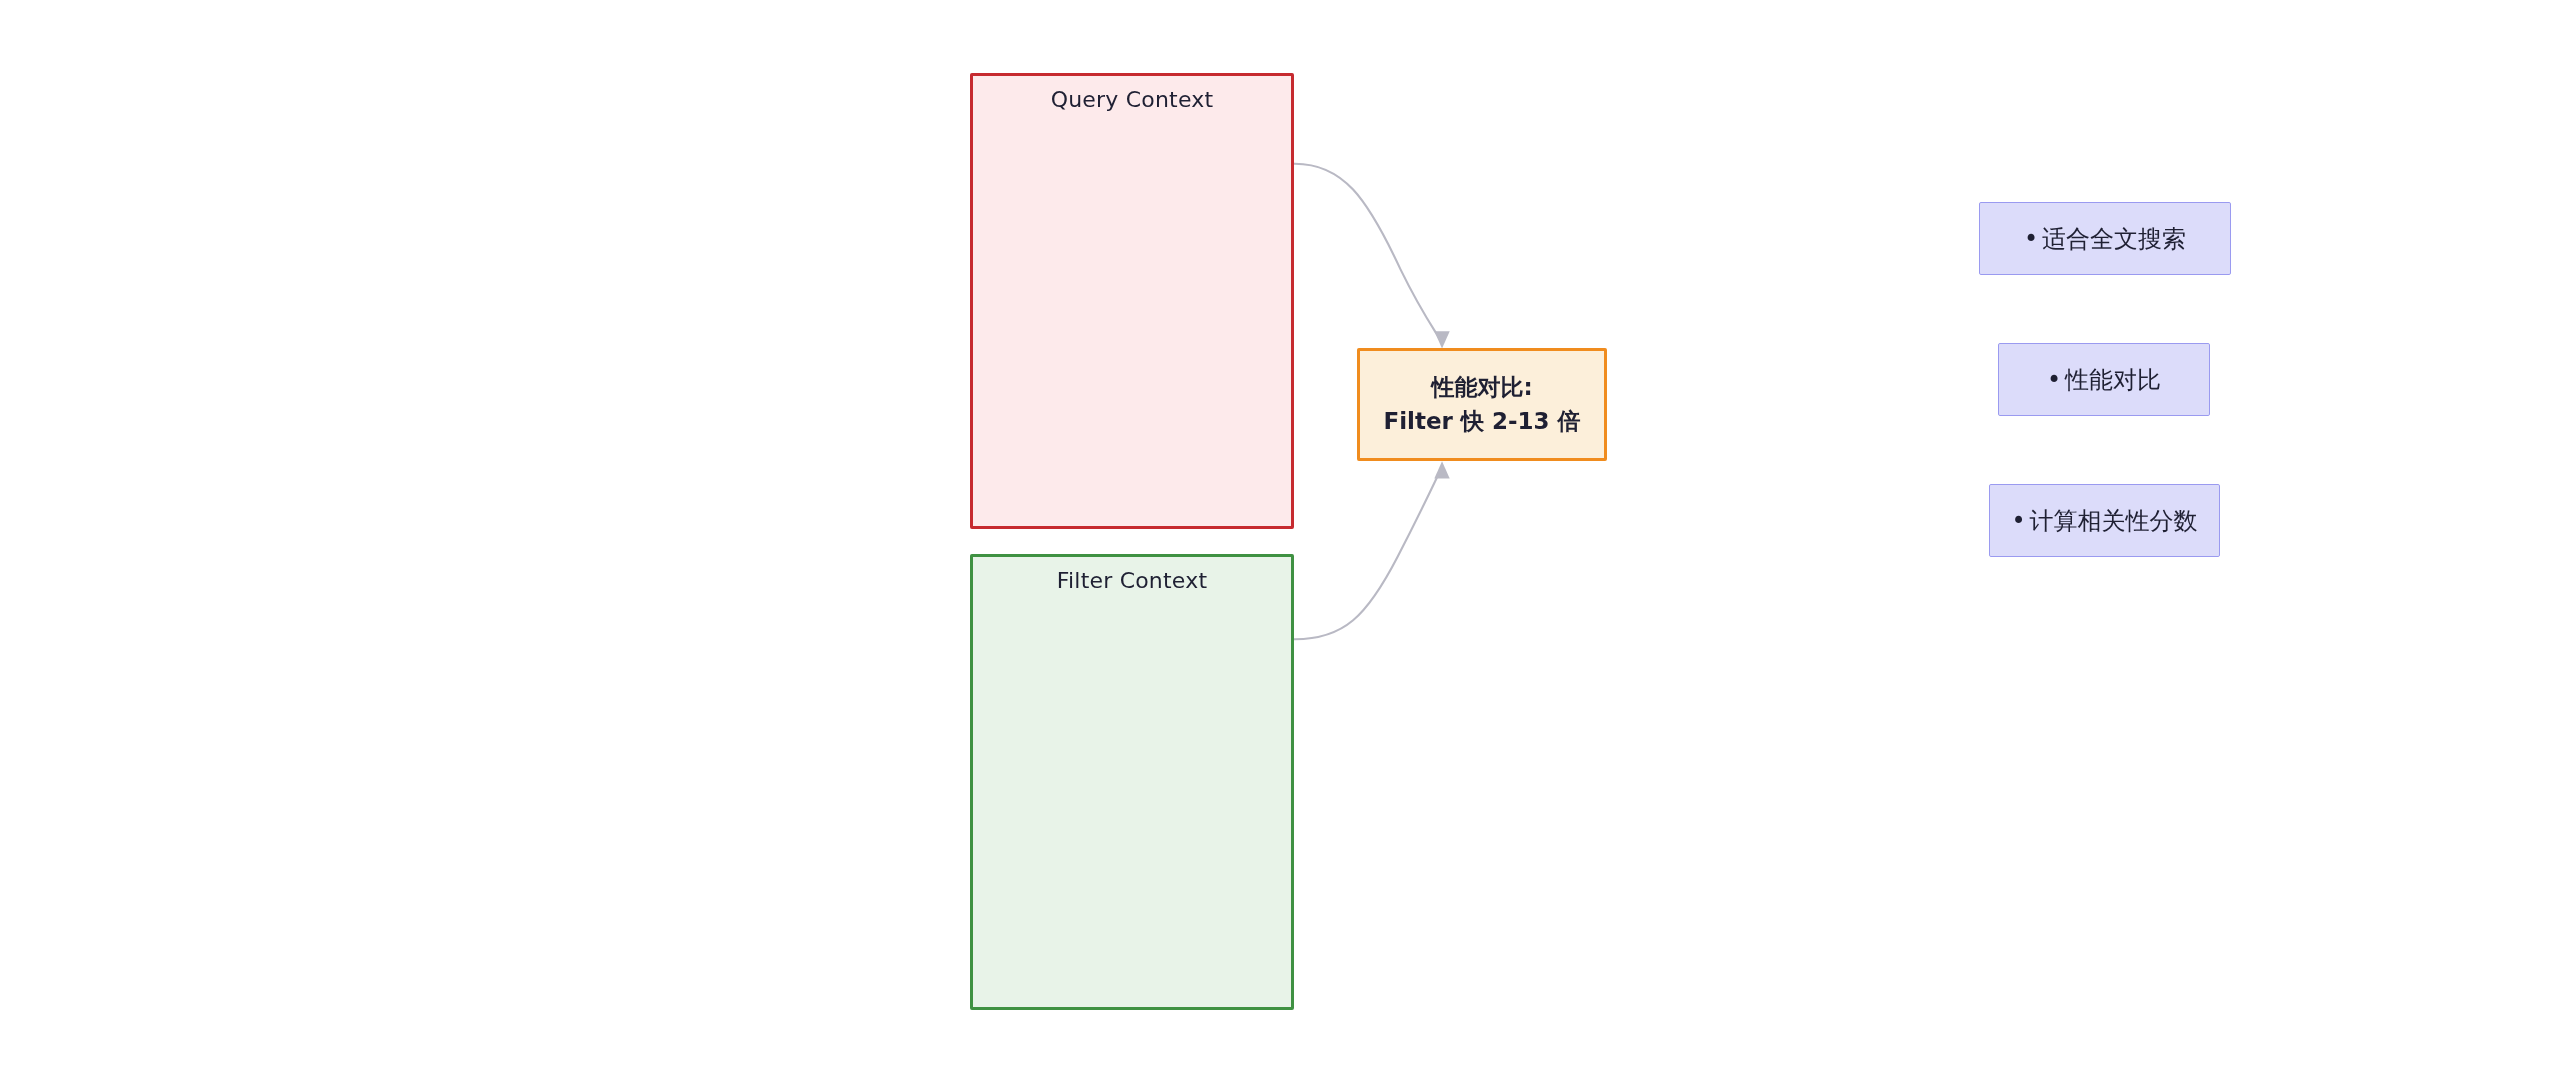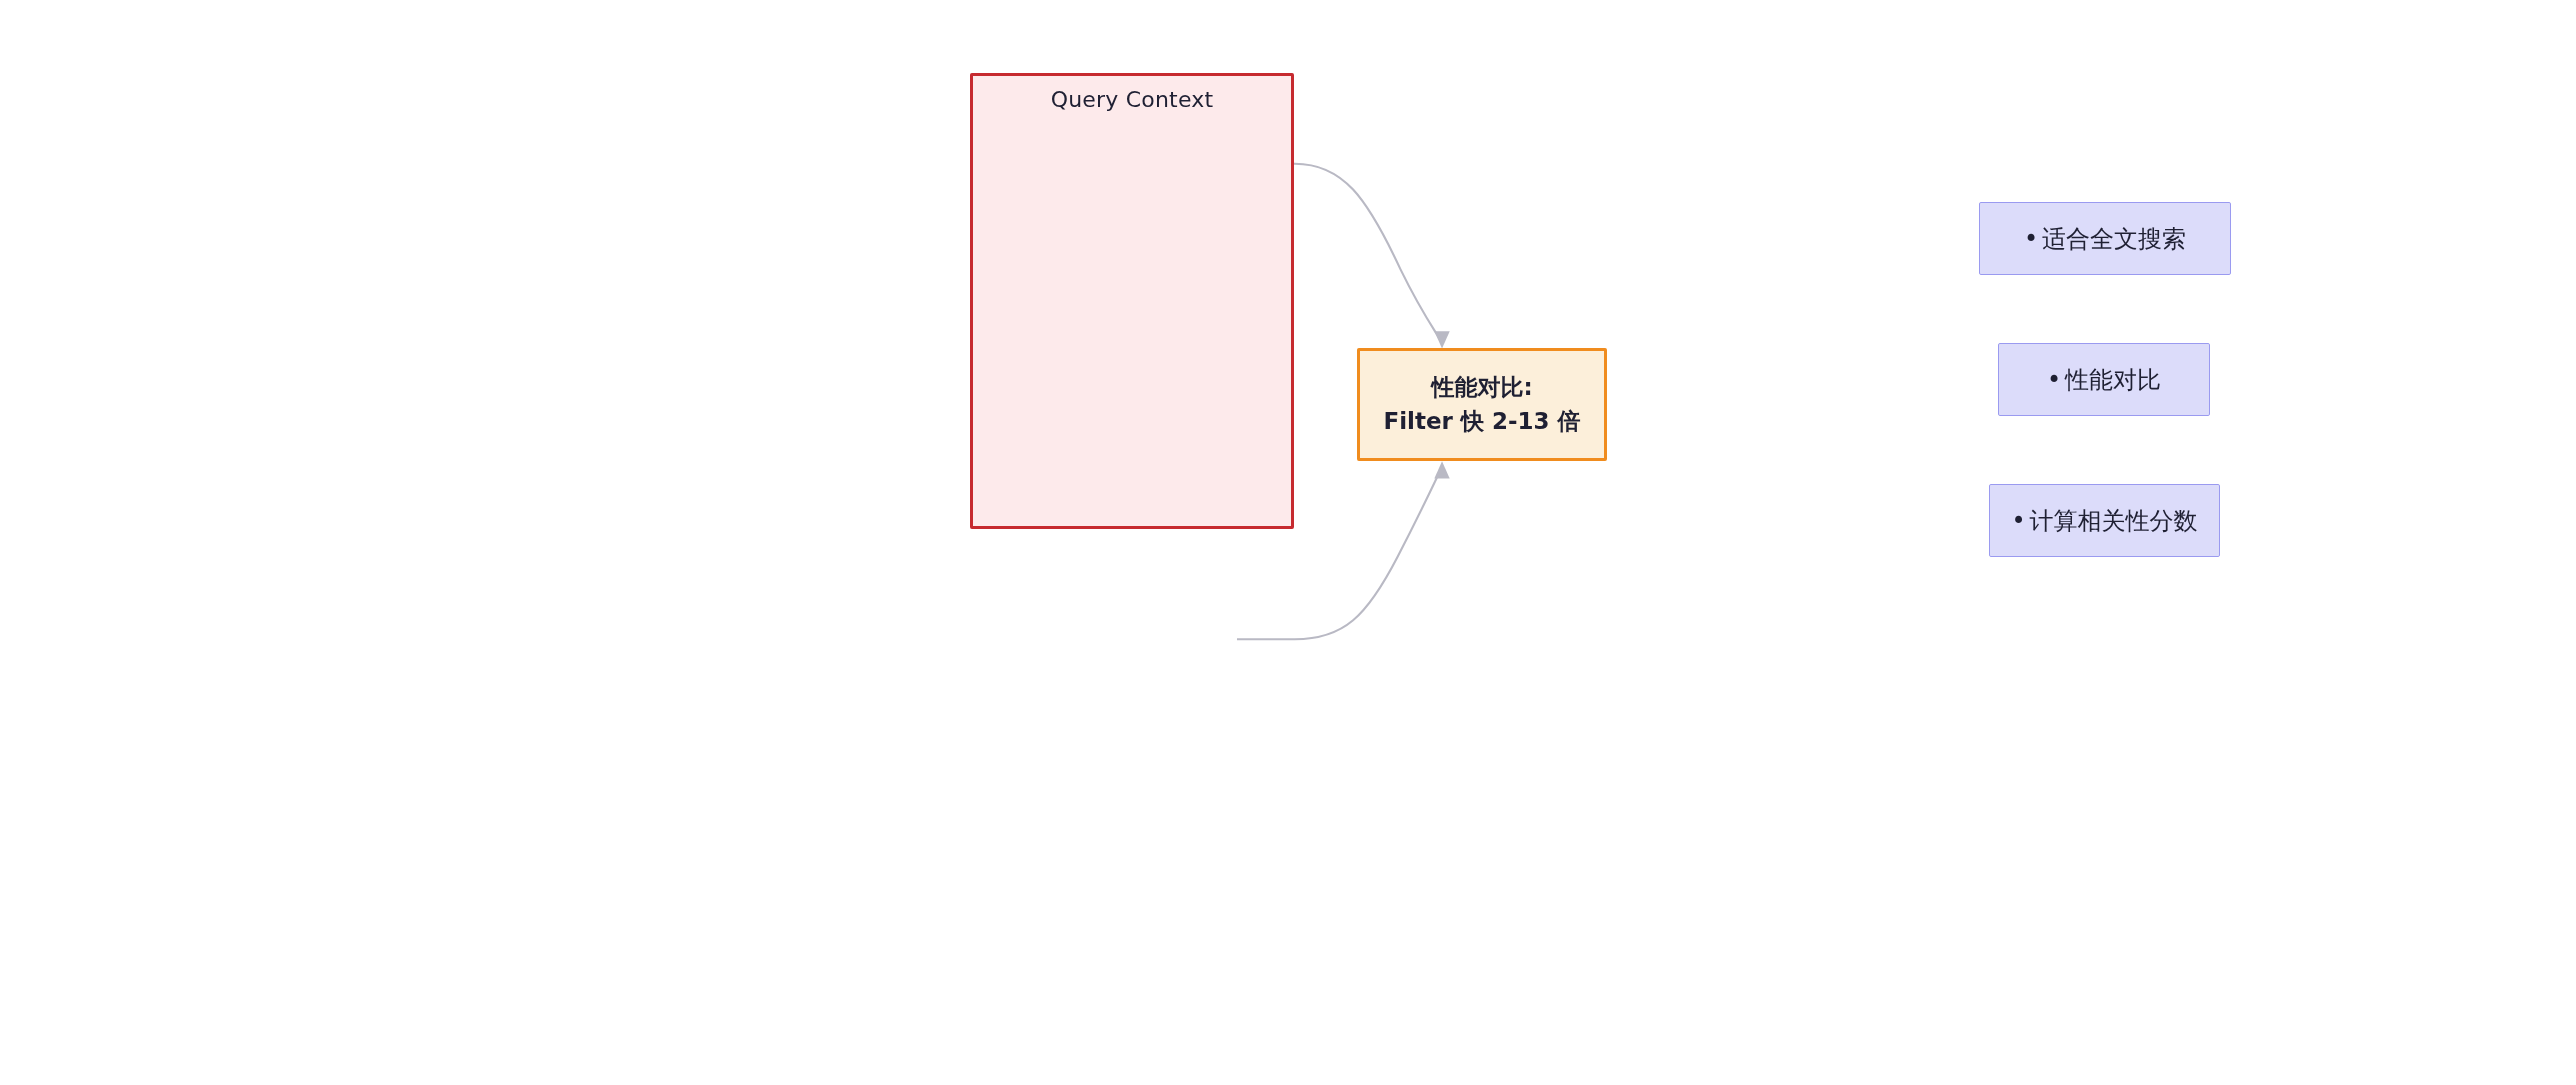--- a/index.html
+++ b/index.html
@@ -155,20 +155,24 @@
       <span class="bullet-text">•</span>
       <span class="bullet-text">性能对比</span>
     </div>
 
     <div class="node n-fulltxt">
       <span class="bullet-text">•</span>
       <span class="bullet-text">计算相关性分数</span>
     </div>
   </div>
 
+  <div class="subgraph filter">
+    <div class="subgraph-title">Filter Context</div>
+
+  </div>
 
   <div class="callout">
     <div>性能对比:</div>
     <div>Filter 快 2-13 倍</div>
   </div>
 
 </div>
 
 
 </body></html>

